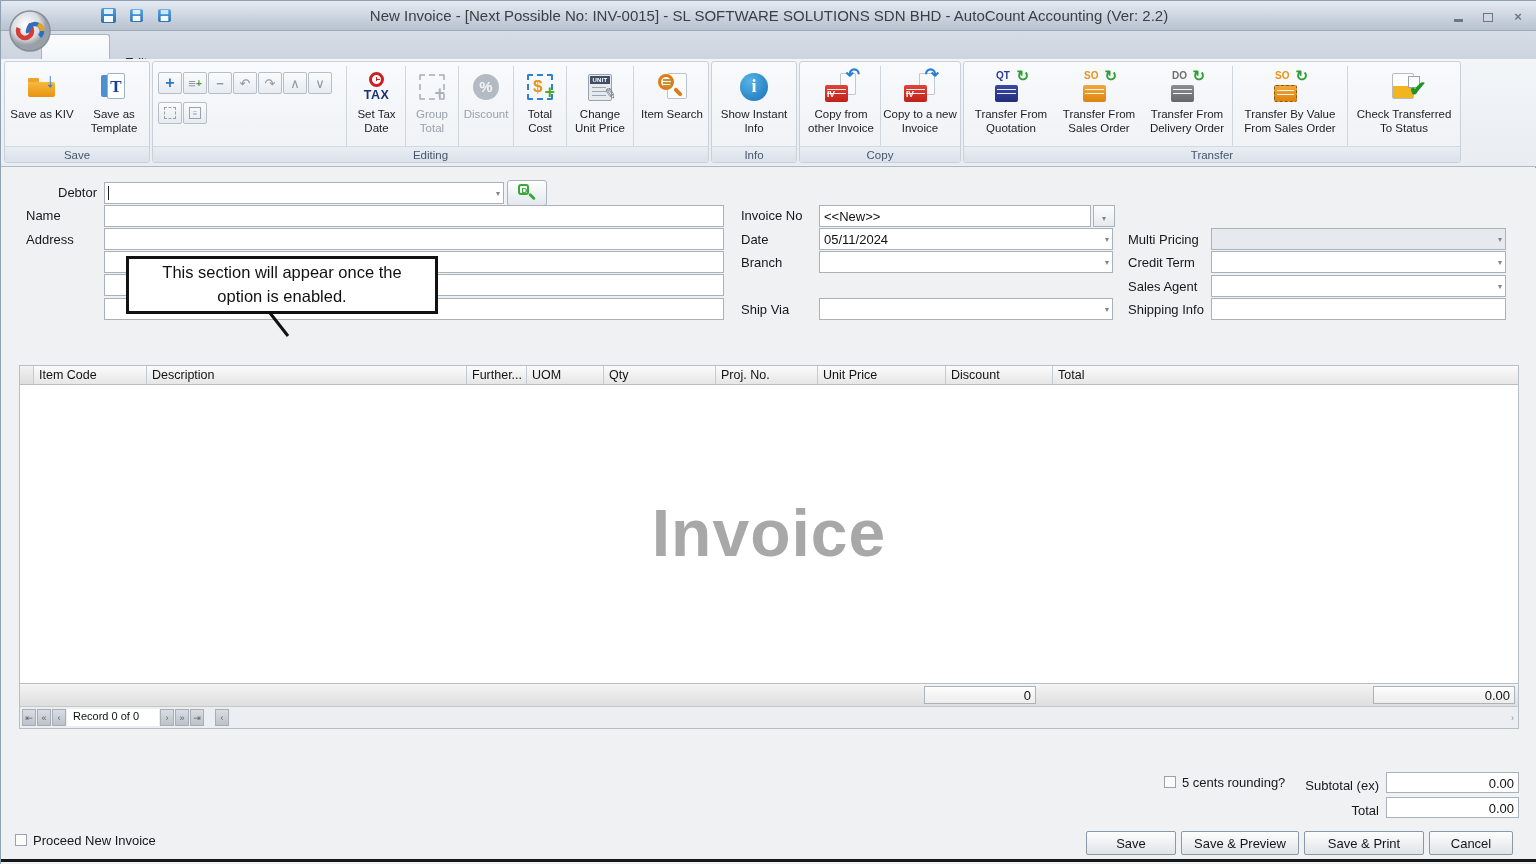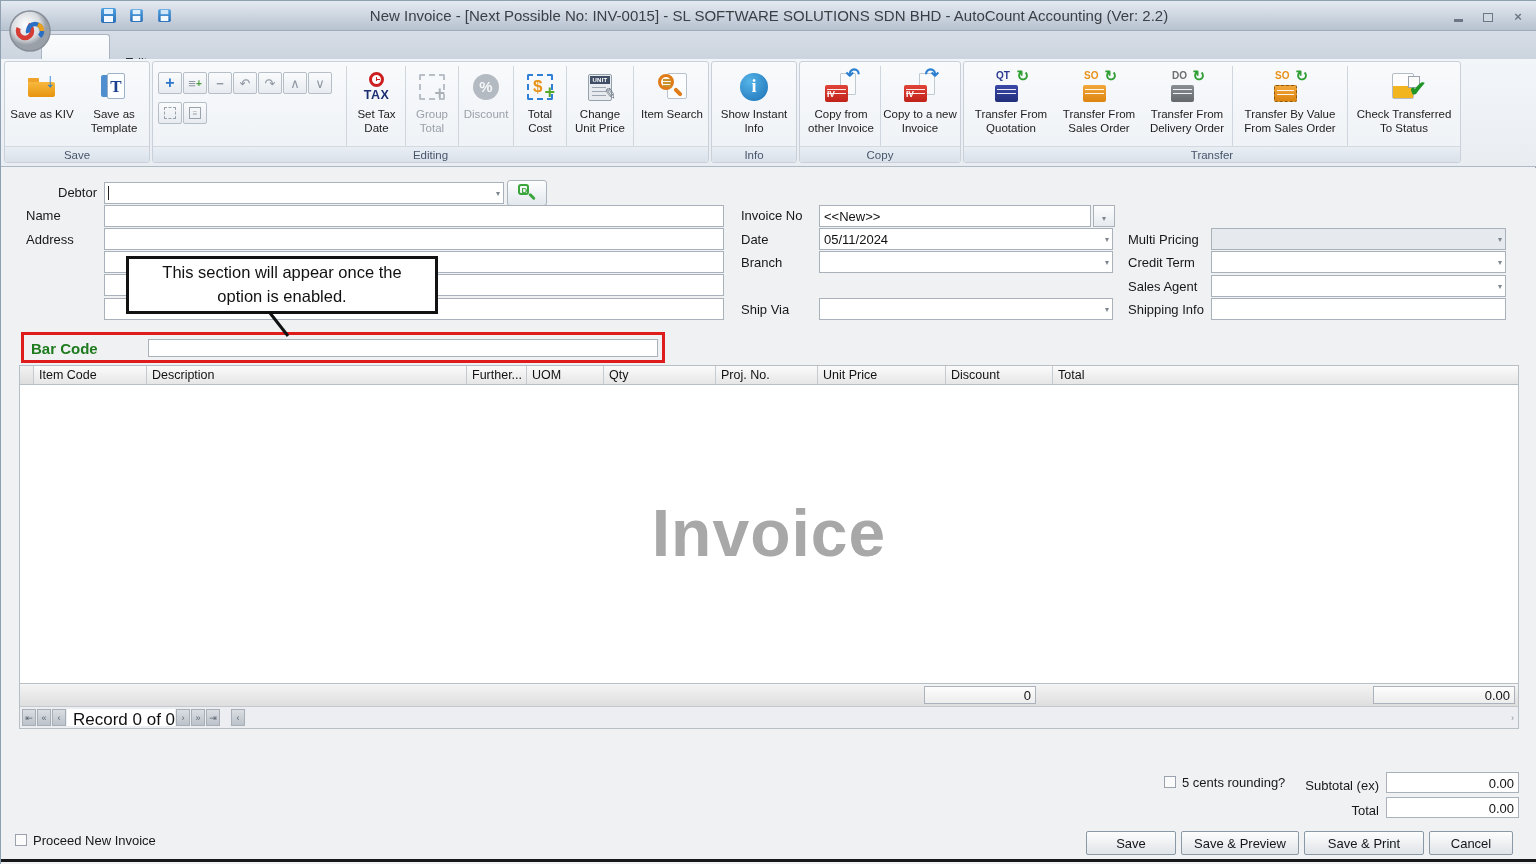--- a/index.html
+++ b/index.html
@@ -144,21 +144,21 @@
   .watermark { position:absolute; left:0; right:0; top:110px; text-align:center;
     font-size:66px; font-weight:bold; color:#a8a8a8; letter-spacing:1px; }
   .gfoot { position:absolute; left:0; bottom:22px; right:0; height:23px;
     background:linear-gradient(#f4f4f4,#dedede); border-top:1px solid #b6bec6; }
   .gfoot .cellbox { position:absolute; top:2px; height:18px; background:linear-gradient(#fdfdfd,#ededed);
     border:1px solid #aab2bc; font-size:13px; color:#111; text-align:right; padding:1px 4px 0 0; }
   .gnav { position:absolute; left:0; bottom:0; right:0; height:22px; background:#eceef1; border-top:1px solid #c2c8ce;
     display:flex; align-items:center; padding-left:2px; }
   .navbtn { width:14px; height:17px; margin-right:1px; background:linear-gradient(#dadee3,#bcc2ca);
     border:1px solid #a8aeb6; font-size:9px; color:#5d6570; display:flex; align-items:center; justify-content:center; }
-  .navtext { height:17px; background:#fff; font-size:17px; color:#111; padding:1px 0 0 6px; margin-right:1px; }
+  .navtext { height:17px; background:#fff; font-size:11px; color:#111; padding:1px 20px 0 6px; margin-right:1px; }
   .navbtn.lone { margin-left:10px; }
   .gnav .rightarr { position:absolute; right:4px; font-size:9px; color:#8a929c; }
 
   
   .chk { position:absolute; width:12px; height:12px; background:#fbfbfb; border:1px solid #9aa3ad; }
   .valbox { position:absolute; width:133px; height:21px; background:#fff; border:1px solid #a9b2bb;
     font-size:13px; text-align:right; padding:3px 4px 0 0; color:#111; }
   .btn { position:absolute; height:24px; background:linear-gradient(#fdfdfd,#e0e4e8);
     border:1px solid #8b99a7; border-radius:2px; font-size:13px; color:#13161a;
     display:flex; align-items:center; justify-content:center; }
@@ -476,24 +476,20 @@
 
     <div class="flabel" style="left:1127px; top:134px;">Shipping Info</div>
     <div class="fld noarrow" style="left:1210px; top:130px; width:295px;"></div>
   </div>
 
   <div class="callout">This section will appear once the option is enabled.</div>
   <svg class="callout-line" width="44" height="28">
     <line x1="14" y1="1" x2="32" y2="24" stroke="#121212" stroke-width="3"></line>
   </svg>
 
-  <div class="barcode-box">
-    <div class="barcode-label">Bar Code</div>
-    <div class="barcode-input"></div>
-  </div>
 
   <div class="grid">
     <div class="ghead">
       <div class="gh" style="width:14px; background:linear-gradient(#f2f2f2,#dedede);"></div>
       <div class="gh" style="width:113px;">Item Code</div>
       <div class="gh" style="width:320px;">Description</div>
       <div class="gh" style="width:60px;">Further...</div>
       <div class="gh" style="width:77px;">UOM</div>
       <div class="gh" style="width:112px;">Qty</div>
       <div class="gh" style="width:102px;">Proj. No.</div>

